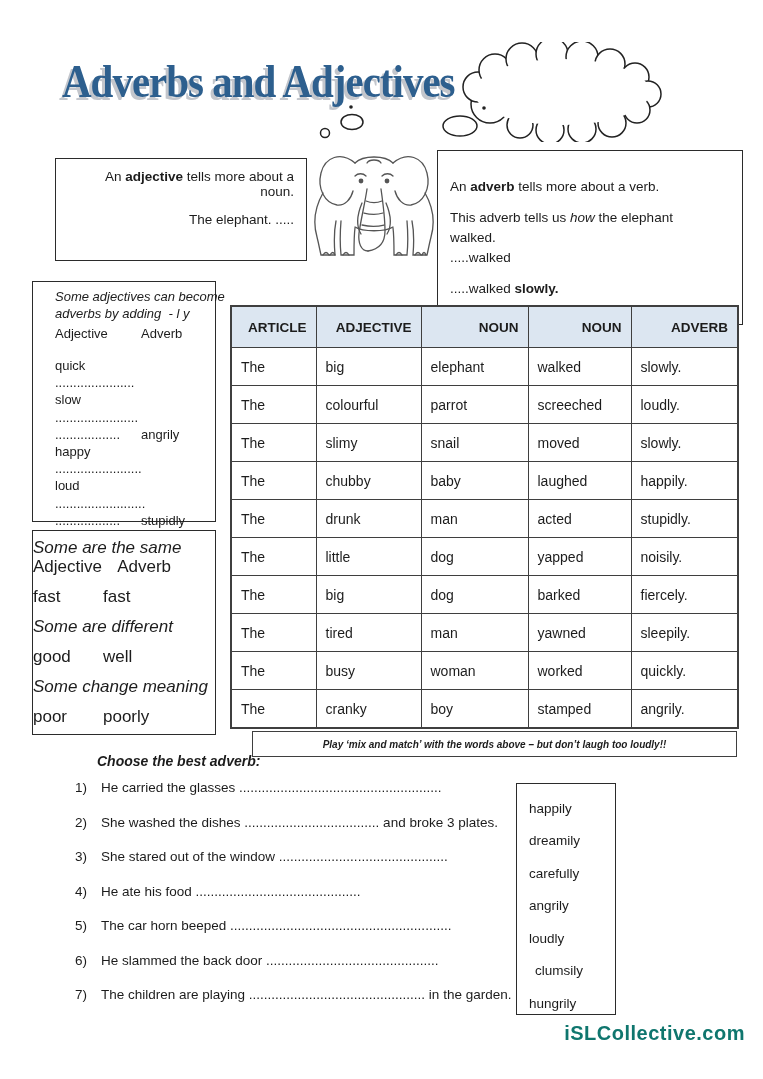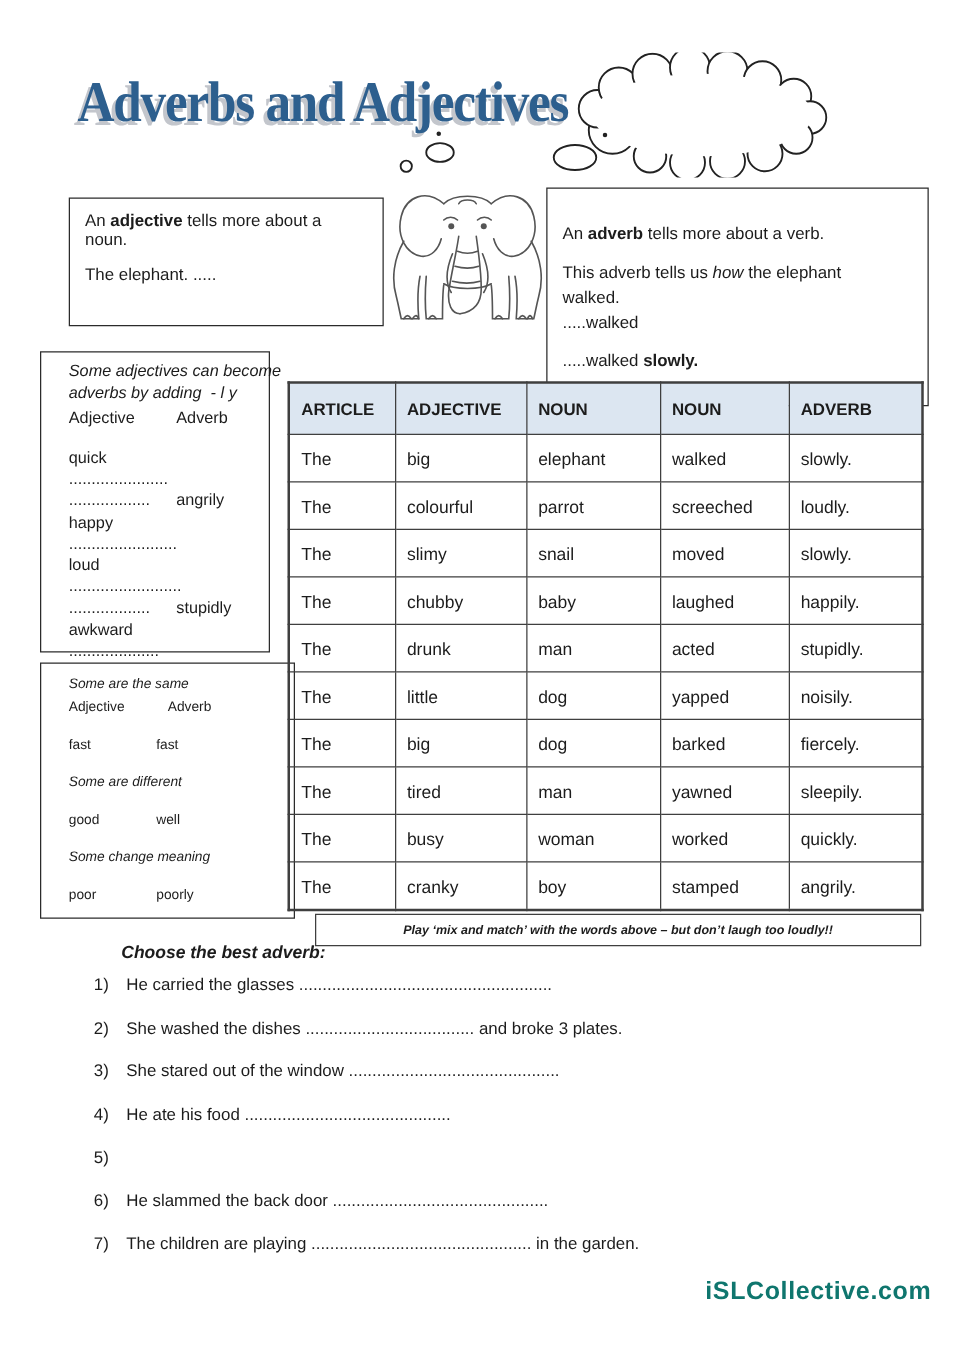--- a/index.html
+++ b/index.html
@@ -17,44 +17,44 @@
   .trail{position:absolute;left:312px;top:100px;}
   .hint{position:absolute;left:500px;top:62px;font-size:14px;font-weight:600;
         line-height:21px;color:#222;}
   .hint-line{white-space:pre;}
 
   
   .elephant{position:absolute;left:311px;top:141px;}
 
   
   .box{position:absolute;border:1px solid #2b2b2b;background:#fff;box-sizing:border-box;}
-  .adj-box{left:55px;top:158px;width:252px;height:103px;padding:10px 12px;font-size:13.5px;}
+  .adj-box{left:55px;top:158px;width:252px;height:103px;padding:10px 12px;font-size:13.5px;text-align:right;}
   .adj-box p{margin:0 0 13px 0;}
   .adv-box{left:437px;top:150px;width:306px;height:175px;padding:26px 12px;font-size:13.5px;line-height:20px;}
   .adv-box p{margin:0;}
   .adv-box .gap{margin-bottom:11px;}
 
   
   .become-box{left:32px;top:281px;width:184px;height:241px;padding:6px 22px;font-size:13px;}
   .bb-head{font-style:italic;font-weight:500;line-height:17px;white-space:pre;}
   .cols{margin-top:3px;line-height:18px;}
   .bb-rows{margin-top:14px;}
   .bb-row{line-height:17.2px;}
   .c1{display:inline-block;width:86px;}
-  .same-box{left:32px;top:530px;width:204px;height:205px;padding:7px 22px;font-size:11px;}
+  .same-box{left:32px;top:530px;width:184px;height:205px;padding:7px 0;font-size:17px;}
   .same-box .line{line-height:19px;}
   .same-box .sp{margin-top:11px;}
   .it{font-style:italic;}
   .p1{display:inline-block;width:70px;}
 
   
   .grid{position:absolute;left:230px;top:305px;border-collapse:collapse;
         border:2px solid #3f3f3f;}
   .grid th,.grid td{border:1px solid #3f3f3f;font-size:14px;padding:0 9px;}
-  .grid th{background:#dce6f1;font-weight:bold;text-align:left;height:40px;font-size:13.5px;}
+  .grid th{background:#dce6f1;font-weight:bold;text-align:right;height:40px;font-size:13.5px;}
   .grid td{height:37px;text-align:left;}
 
   
   .banner{position:absolute;left:252px;top:731px;width:483px;height:24px;
           border:1px solid #3f3f3f;display:flex;align-items:center;justify-content:center;
           font-style:italic;font-weight:bold;font-size:10px;}
 
   
   .prompt{position:absolute;left:97px;top:753px;font-style:italic;font-weight:bold;font-size:14px;}
   .exercise{position:absolute;left:75px;top:780px;margin:0;padding:0;list-style:none;
@@ -145,20 +145,21 @@
     <p class="gap">.....walked</p>
     <p><span>.....walked </span><b>slowly.</b></p>
   </div>
 
   <div class="box become-box">
     <div class="bb-head">Some adjectives can become</div>
     <div class="bb-head">adverbs by adding  - l y</div>
     <div class="cols"><span class="c1">Adjective</span><span>Adverb</span></div>
     <div class="bb-rows">
       <div class="bb-row"><span class="c1">quick</span><span>......................</span></div>
+      <div class="bb-row"><span class="c1">slow</span><span>.......................</span></div>
       <div class="bb-row"><span class="c1">..................</span><span>angrily</span></div>
       <div class="bb-row"><span class="c1">happy</span><span>........................</span></div>
       <div class="bb-row"><span class="c1">loud</span><span>.........................</span></div>
       <div class="bb-row"><span class="c1">..................</span><span>stupidly</span></div>
       <div class="bb-row"><span class="c1">awkward</span><span>....................</span></div>
       <div class="bb-row"><span class="c1">crazy</span><span>.......................</span></div>
       <div class="bb-row"><span class="c1">................</span><span>clumsily</span></div>
     </div>
   </div>
 
@@ -278,27 +279,37 @@
     <li>
         <span class="num">3)</span>
         <span class="txt">She stared out of the window .............................................</span>
       </li>
     <li>
         <span class="num">4)</span>
         <span class="txt">He ate his food ............................................</span>
       </li>
     <li>
         <span class="num">5)</span>
+        <span class="txt">The car horn beeped ...........................................................</span>
       </li>
     <li>
         <span class="num">6)</span>
         <span class="txt">He slammed the back door ..............................................</span>
       </li>
     <li>
         <span class="num">7)</span>
         <span class="txt">The children are playing ............................................... in the garden.</span>
       </li>
   </ol>
 
+  <div class="word-bank">
+    <div class="word">happily</div>
+    <div class="word">dreamily</div>
+    <div class="word">carefully</div>
+    <div class="word">angrily</div>
+    <div class="word">loudly</div>
+    <div class="word">clumsily</div>
+    <div class="word">hungrily</div>
+  </div>
 
   <div class="watermark">iSLCollective.com</div>
 
 </div>
 
 </body></html>

